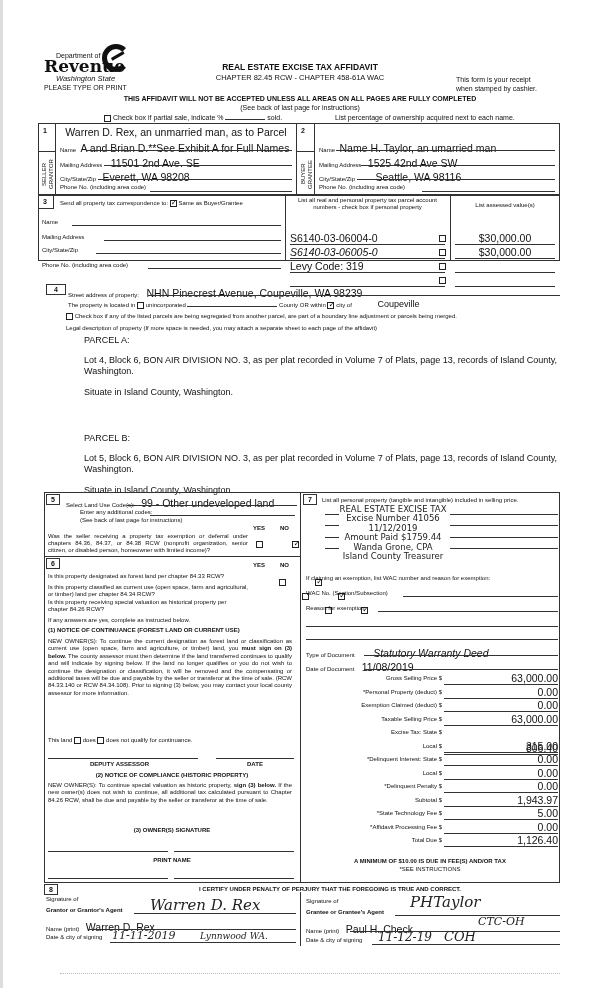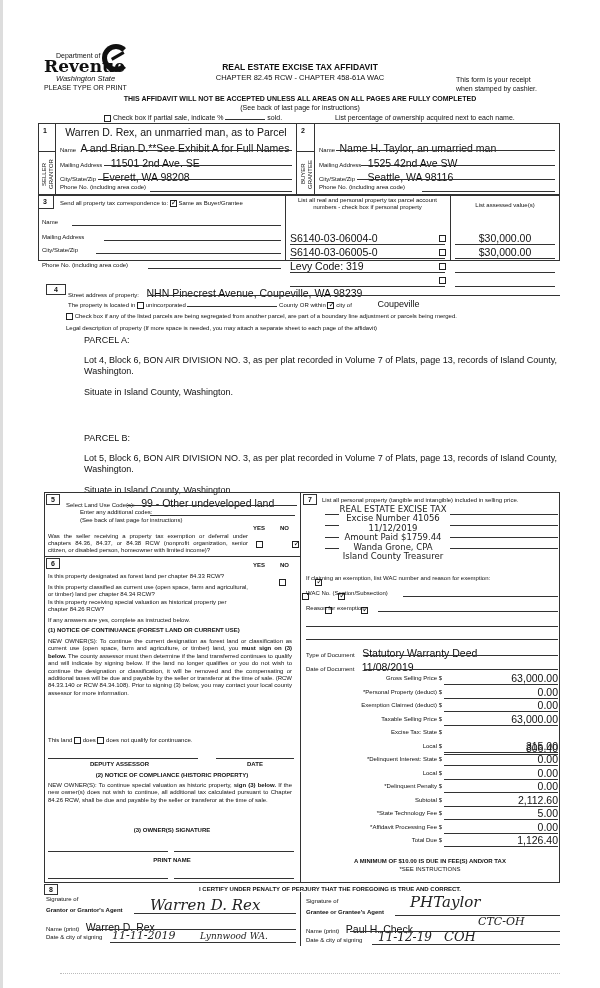--- a/index.html
+++ b/index.html
@@ -93,21 +93,21 @@
   <span class="fill">Name H. Taylor, an umarried man</span>
 </div>
 <div class="abs line" style="left:336px;top:150px;width:219px;"></div>
 <div class="abs" style="left:319px;top:153px;width:236px;">
   <span class="tiny">Mailing Address</span>
   <span class="fill" style="margin-left:2px;">1525 42nd Ave SW</span>
 </div>
 <div class="abs line" style="left:361px;top:165px;width:194px;"></div>
 <div class="abs" style="left:319px;top:167px;width:236px;">
   <span class="tiny">City/State/Zip</span>
-  <span class="fill" style="margin-left:8px;">Seattle, WA 98116</span>
+  <span class="fill" style="margin-left:16px;">Seattle, WA 98116</span>
 </div>
 <div class="abs line" style="left:357px;top:179px;width:198px;"></div>
 <div class="abs tiny" style="left:319px;top:184px;">Phone No. (including area code)</div>
 <div class="abs line" style="left:422px;top:191px;width:133px;"></div>
 
 
 <div class="abs box" style="left:38px;top:195px;width:522px;height:66px;"></div>
 <div class="abs" style="left:285px;top:195px;width:1px;height:66px;background:#333;"></div>
 <div class="abs" style="left:450px;top:195px;width:1px;height:66px;background:#333;"></div>
 <div class="abs" style="left:38px;top:195px;width:16px;height:14px;border-right:1px solid #333;border-bottom:1px solid #333;"></div>
@@ -132,21 +132,21 @@
 
 <div class="abs" style="left:290px;top:213px;width:266px;margin-top:19px;">
   <div style="position:relative;height:14px;">
     <span class="fill" style="position:absolute;left:0;top:0;">S6140-03-06004-0</span>
     <span class="cb" style="position:absolute;left:149px;top:3px;"></span>
     <span class="line" style="position:absolute;left:0;top:12px;width:155px;"></span>
     <span class="fill right" style="position:absolute;left:165px;top:0;width:100px;">$30,000.00</span>
     <span class="line" style="position:absolute;left:165px;top:12px;width:100px;"></span>
   </div>
   <div style="position:relative;height:14px;">
-    <span class="fill" style="position:absolute;left:0;top:0;">S6140-03-06005-0</span>
+    <span class="fill" style="position:absolute;left:0;top:0;font-style:italic;">S6140-03-06005-0</span>
     <span class="cb" style="position:absolute;left:149px;top:3px;"></span>
     <span class="line" style="position:absolute;left:0;top:12px;width:155px;"></span>
     <span class="fill right" style="position:absolute;left:165px;top:0;width:100px;">$30,000.00</span>
     <span class="line" style="position:absolute;left:165px;top:12px;width:100px;"></span>
   </div>
   <div style="position:relative;height:14px;">
     <span class="fill" style="position:absolute;left:0;top:0;">Levy Code:  319</span>
     <span class="cb" style="position:absolute;left:149px;top:3px;"></span>
     <span class="line" style="position:absolute;left:0;top:12px;width:155px;"></span>
     <span class="fill right" style="position:absolute;left:165px;top:0;width:100px;"></span>
@@ -282,21 +282,21 @@
 <div class="abs tiny" style="left:306px;top:575px;">If claiming an exemption, list WAC number and reason for exemption:</div>
 <div class="abs tiny" style="left:306px;top:590px;">WAC No. (Section/Subsection)</div>
 <div class="abs line" style="left:403px;top:596px;width:155px;"></div>
 <div class="abs tiny" style="left:306px;top:605px;">Reason for exemption</div>
 <div class="abs line" style="left:378px;top:611px;width:180px;"></div>
 <div class="abs line" style="left:306px;top:626px;width:252px;"></div>
 <div class="abs line" style="left:306px;top:639px;width:252px;"></div>
 
 <div class="abs" style="left:306px;top:643px;width:252px;">
   <span class="tiny">Type of Document</span>
-  <span class="fill" style="margin-left:3px;">Statutory Warranty Deed</span>
+  <span class="fill" style="margin-left:14px;font-style:italic;">Statutory Warranty Deed</span>
 </div>
 <div class="abs line" style="left:364px;top:655px;width:194px;"></div>
 <div class="abs" style="left:306px;top:657px;width:252px;">
   <span class="tiny">Date of Document</span>
   <span class="fill" style="margin-left:3px;">11/08/2019</span>
 </div>
 <div class="abs line" style="left:364px;top:669px;width:194px;"></div>
 
 <div class="abs" style="left:300px;top:672px;width:258px;" id="amounts">
     <div style="position: relative; height: 13.5px;">
@@ -330,21 +330,21 @@
     <div style="position: relative; height: 13.5px;">
       <span style="position: absolute; right: 116px; top: 3px; font-size: 6px; white-space: nowrap;">Local $</span>
       <span style="position: absolute; right: 0px; top: 0px; width: 114px; text-align: right; font-size: 10.5px; border-bottom: 1px solid rgb(51, 51, 51); line-height: 12px;">0.00</span>
     </div>
     <div style="position: relative; height: 13.5px;">
       <span style="position: absolute; right: 116px; top: 3px; font-size: 6px; white-space: nowrap;">*Delinquent Penalty $</span>
       <span style="position: absolute; right: 0px; top: 0px; width: 114px; text-align: right; font-size: 10.5px; border-bottom: 1px solid rgb(51, 51, 51); line-height: 12px;">0.00</span>
     </div>
     <div style="position: relative; height: 13.5px;">
       <span style="position: absolute; right: 116px; top: 3px; font-size: 6px; white-space: nowrap;">Subtotal $</span>
-      <span style="position: absolute; right: 0px; top: 0px; width: 114px; text-align: right; font-size: 10.5px; border-bottom: 1px solid rgb(51, 51, 51); line-height: 12px;">2,112.60</span>
+      <span style="position: absolute; right: 0px; top: 0px; width: 114px; text-align: right; font-size: 10.5px; border-bottom: 1px solid rgb(51, 51, 51); line-height: 12px;">1,943.97</span>
     </div>
     <div style="position: relative; height: 13.5px;">
       <span style="position: absolute; right: 116px; top: 3px; font-size: 6px; white-space: nowrap;">*State Technology Fee $</span>
       <span style="position: absolute; right: 0px; top: 0px; width: 114px; text-align: right; font-size: 10.5px; border-bottom: 1px solid rgb(51, 51, 51); line-height: 12px;">5.00</span>
     </div>
     <div style="position: relative; height: 13.5px;">
       <span style="position: absolute; right: 116px; top: 3px; font-size: 6px; white-space: nowrap;">*Affidavit Processing Fee $</span>
       <span style="position: absolute; right: 0px; top: 0px; width: 114px; text-align: right; font-size: 10.5px; border-bottom: 1px solid rgb(51, 51, 51); line-height: 12px;">0.00</span>
     </div>
     <div style="position: relative; height: 13.5px;">

